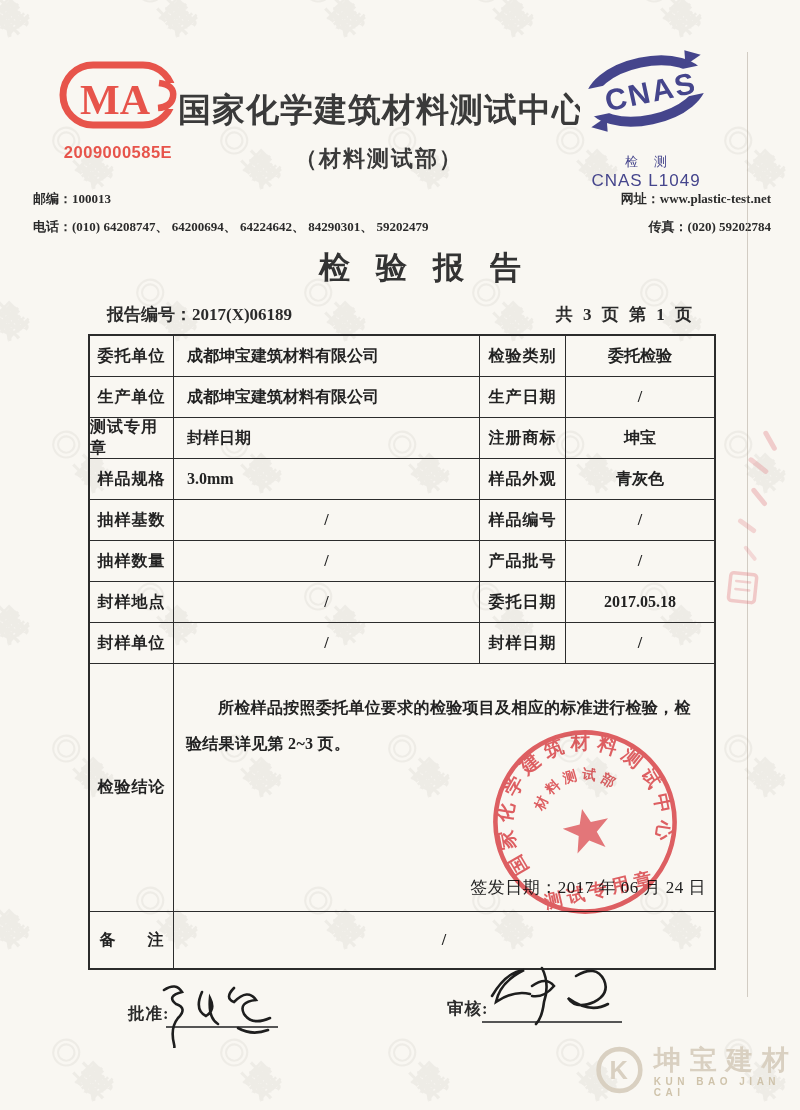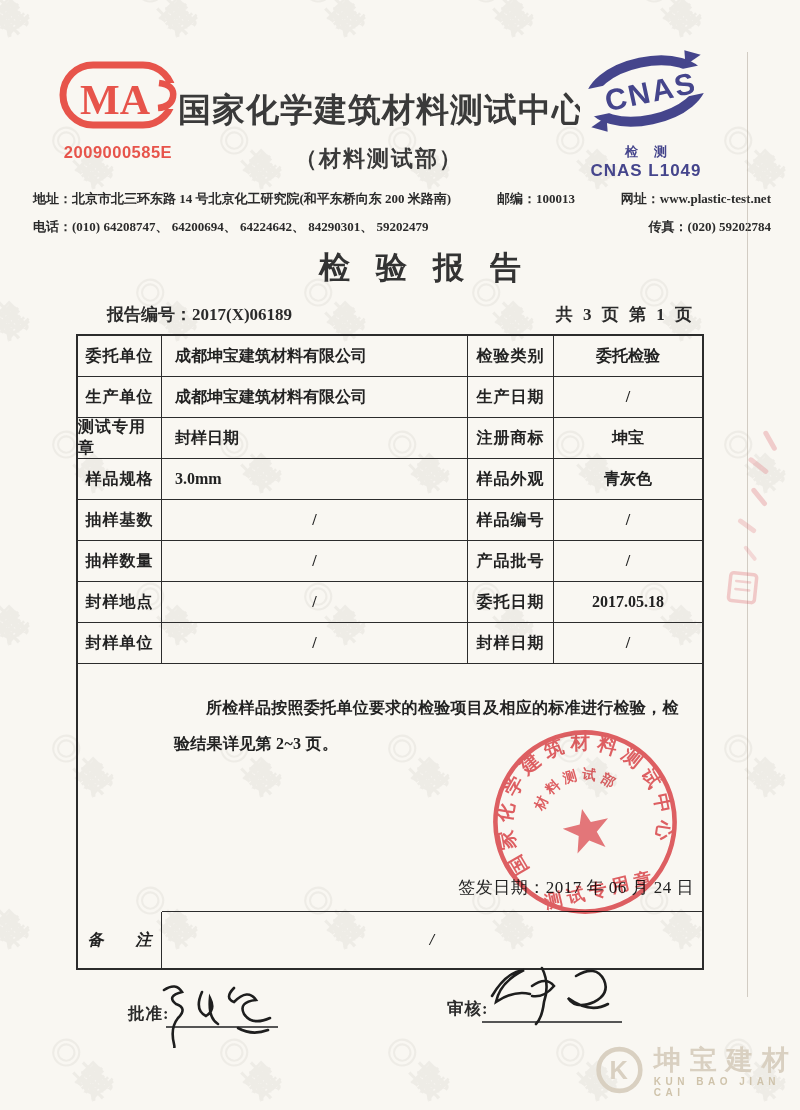--- a/index.html
+++ b/index.html
@@ -19,46 +19,46 @@
   }
   
   .cma{position:absolute; left:50px; top:60px; width:136px; text-align:center;}
   .cma-no{margin-top:3px; color:#e7544b; font-weight:bold; font-size:16.5px;
     letter-spacing:.5px; font-family:"Liberation Sans",sans-serif;}
   .titles{position:absolute; left:178px; top:88px; width:402px; text-align:center;}
   .t1{font-size:33px; font-weight:bold; letter-spacing:1px; white-space:nowrap; color:#3a3a3a;}
   .t2{font-size:22px; font-weight:bold; margin-top:11px; letter-spacing:2px; color:#3a3a3a;}
   .cnas{position:absolute; left:580px; top:46px; width:132px; text-align:center;}
   .cnas-sub{font-size:13px; color:#45458c; letter-spacing:16px; text-indent:16px;
-    font-weight:bold; margin-top:3px;}
-  .cnas-code{font-size:17px; color:#45458c; font-weight:bold; letter-spacing:1px;
+    font-weight:normal; margin-top:13px;}
+  .cnas-code{font-size:17px; color:#45458c; font-weight:normal; letter-spacing:1px;
     font-family:"Liberation Sans",sans-serif;}
   
   .contact{position:absolute; left:33px; top:190px; width:738px; font-size:13px; font-weight:bold;}
   .c-line{display:flex; justify-content:space-between; margin-bottom:10px; white-space:nowrap;}
   
   .rpt-title{position:absolute; top:247px; left:0; width:100%; text-align:center;
     font-size:31px; font-weight:bold; letter-spacing:26px; text-indent:26px; color:#333;padding-left:20px;}
   .meta{position:absolute; left:107px; top:303px; width:588px; display:flex;
     justify-content:space-between; font-size:17px; font-weight:bold;}
   .meta .pages{letter-spacing:3px;}
   
   .tbl{
-    position:absolute; left:76px; top:334px; width:624px;
+    position:absolute; left:88px; top:334px; width:624px;
     display:grid; grid-template-columns:84px 306px 86px 148px;
     grid-template-rows:repeat(8,41px) 248px 56px;
     border:2.5px solid #2c2c2c; font-size:16px; font-weight:bold; color:#222;
   }
   .cell{border-right:1.4px solid #2c2c2c; border-bottom:1.4px solid #2c2c2c;
     display:flex; align-items:center; min-width:0;}
   .lb{justify-content:center; letter-spacing:1px;}
   .v{padding-left:13px;}
   .vc{justify-content:center;}
   .nr{border-right:none;}
-  .nb{border-bottom:none;font-style:italic;}
+  .nb{border-bottom:none;}
   .concl-body{grid-column:2/5; position:relative; display:block; padding:26px 14px 0 12px;}
   .concl-body p{margin:0; width:520px; font-size:16px; line-height:2.25; text-indent:2em; letter-spacing:.3px;}
   .issue{position:absolute; right:8px; bottom:12px; font-size:17px; font-weight:normal; letter-spacing:.5px;}
   .remark-lb span{letter-spacing:32px; margin-right:-32px;}
   
   .seal{position:absolute; left:473px; top:710px; width:224px; height:224px;
     transform:rotate(-13deg); opacity:.88; mix-blend-mode:multiply; pointer-events:none;}
   
   .sig-label{position:absolute; font-size:16.5px; font-weight:bold; letter-spacing:1px;}
   .u-line{position:absolute; height:1.5px; background:#555;}
@@ -145,21 +145,20 @@
         <rect x="-4" y="31" width="140" height="28" fill="#f9f7f2"></rect>
         <text x="24" y="57" font-family="Liberation Sans, sans-serif" font-weight="bold" font-size="30" letter-spacing="2" fill="#45458c">CNAS</text>
       </g>
     </svg>
     <div class="cnas-sub">检测</div>
     <div class="cnas-code">CNAS L1049</div>
   </div>
 
   <div class="contact">
     <div class="c-line">
-      <span>地址：北京市北三环东路 14 号北京化工研究院(和平东桥向东 200 米路南)</span>
       <span>邮编：100013</span>
       <span>网址：www.plastic-test.net</span>
     </div>
     <div class="c-line">
       <span>电话：(010) 64208747、  64200694、  64224642、  84290301、  59202479</span>
       <span>传真：(020) 59202784</span>
     </div>
   </div>
 
   <div class="rpt-title">检验报告</div>
@@ -202,20 +201,21 @@
     <div class="cell lb">封样地点</div>
     <div class="cell vc">/</div>
     <div class="cell lb">委托日期</div>
     <div class="cell vc nr">2017.05.18</div>
 
     <div class="cell lb">封样单位</div>
     <div class="cell vc">/</div>
     <div class="cell lb">封样日期</div>
     <div class="cell vc nr">/</div>
 
+    <div class="cell lb">检验结论</div>
     <div class="cell concl-body nr">
       <p>所检样品按照委托单位要求的检验项目及相应的标准进行检验，检验结果详见第 2~3 页。</p>
       <div class="issue">签发日期：2017 年 06 月 24 日</div>
     </div>
 
     <div class="cell lb remark-lb nb">
       <span>备注</span>
     </div>
     <div class="cell vc nr nb" style="grid-column:2/5">/</div>
   </div>

